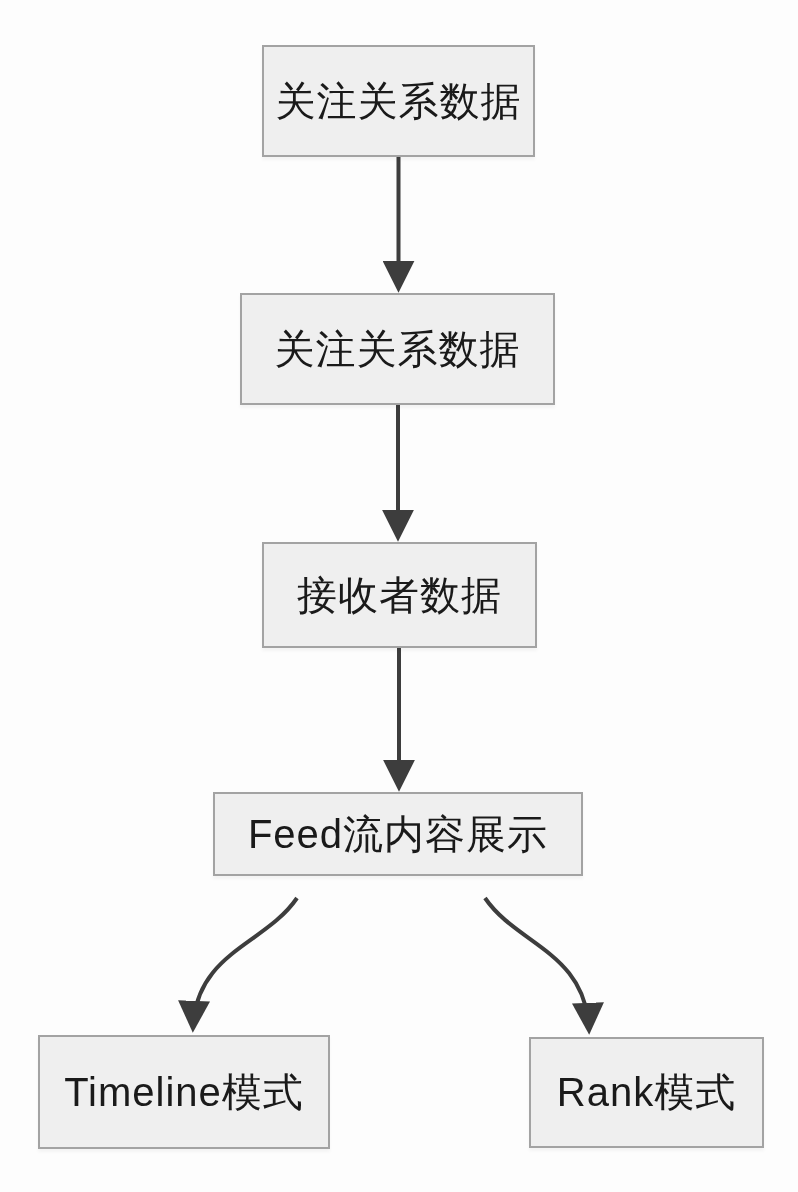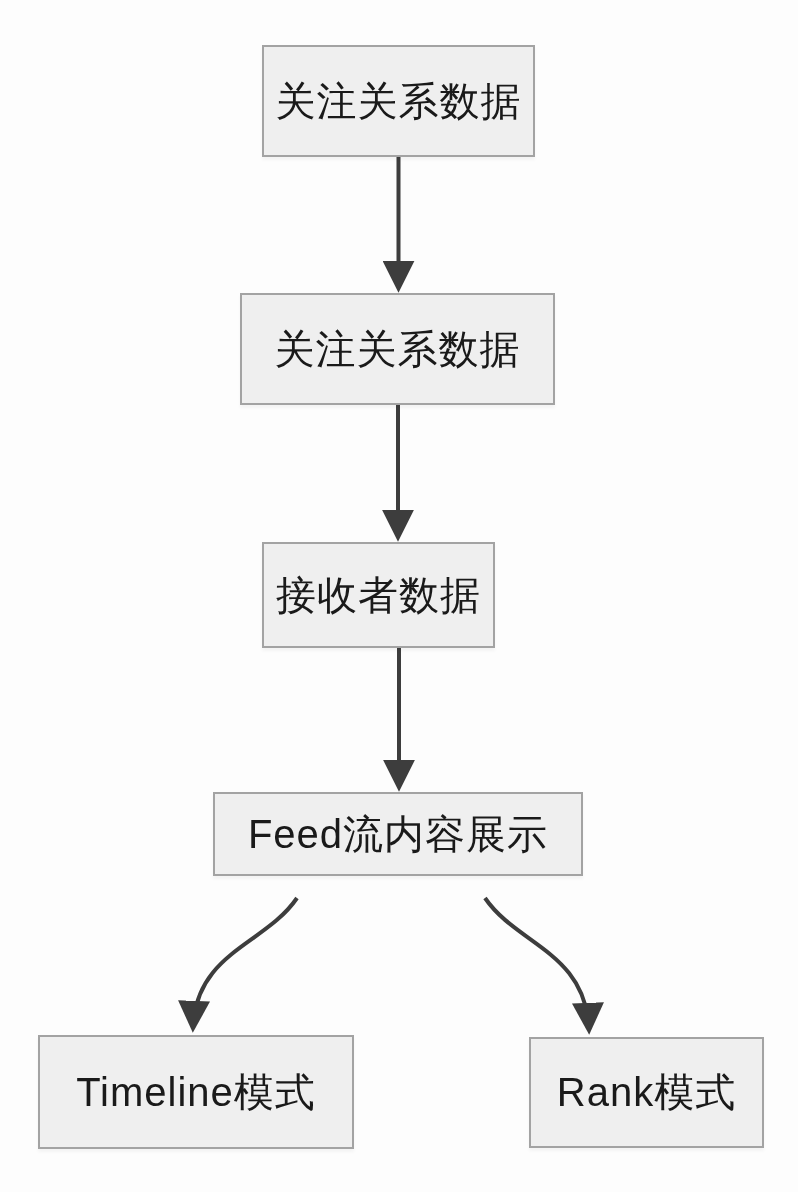--- a/index.html
+++ b/index.html
@@ -47,23 +47,23 @@
     border: 2px solid var(--node-border);
     color: var(--text);
     font-size: 40px;
     font-weight: 500;
     letter-spacing: 1px;
     white-space: nowrap;
     box-shadow: 0 3px 3px rgba(0,0,0,0.04);
   }
   .n-publisher { left: 262px; top: 45px;   width: 273px; height: 112px; }
   .n-follow    { left: 240px; top: 293px;  width: 315px; height: 112px; }
-  .n-receiver  { left: 262px; top: 542px;  width: 233px; height: 106px; }
+  .n-receiver  { left: 262px; top: 542px;  width: 275px; height: 106px; }
   .n-feed      { left: 213px; top: 792px;  width: 370px; height: 84px; }
-  .n-timeline  { left: 38px;  top: 1035px; width: 316px; height: 114px; }
+  .n-timeline  { left: 38px;  top: 1035px; width: 292px; height: 114px; }
   .n-rank      { left: 485px; top: 1037px; width: 235px; height: 111px; margin-left: 44px; }
 </style>
 </head>
 <body>
 
 <div class="canvas">
 
   <svg class="edges" viewBox="0 0 798 1192" xmlns="http://www.w3.org/2000/svg">
     <defs>
       <marker id="arrow" viewBox="0 0 10 10" refX="8.5" refY="5" markerWidth="8" markerHeight="8" orient="auto-start-reverse">

